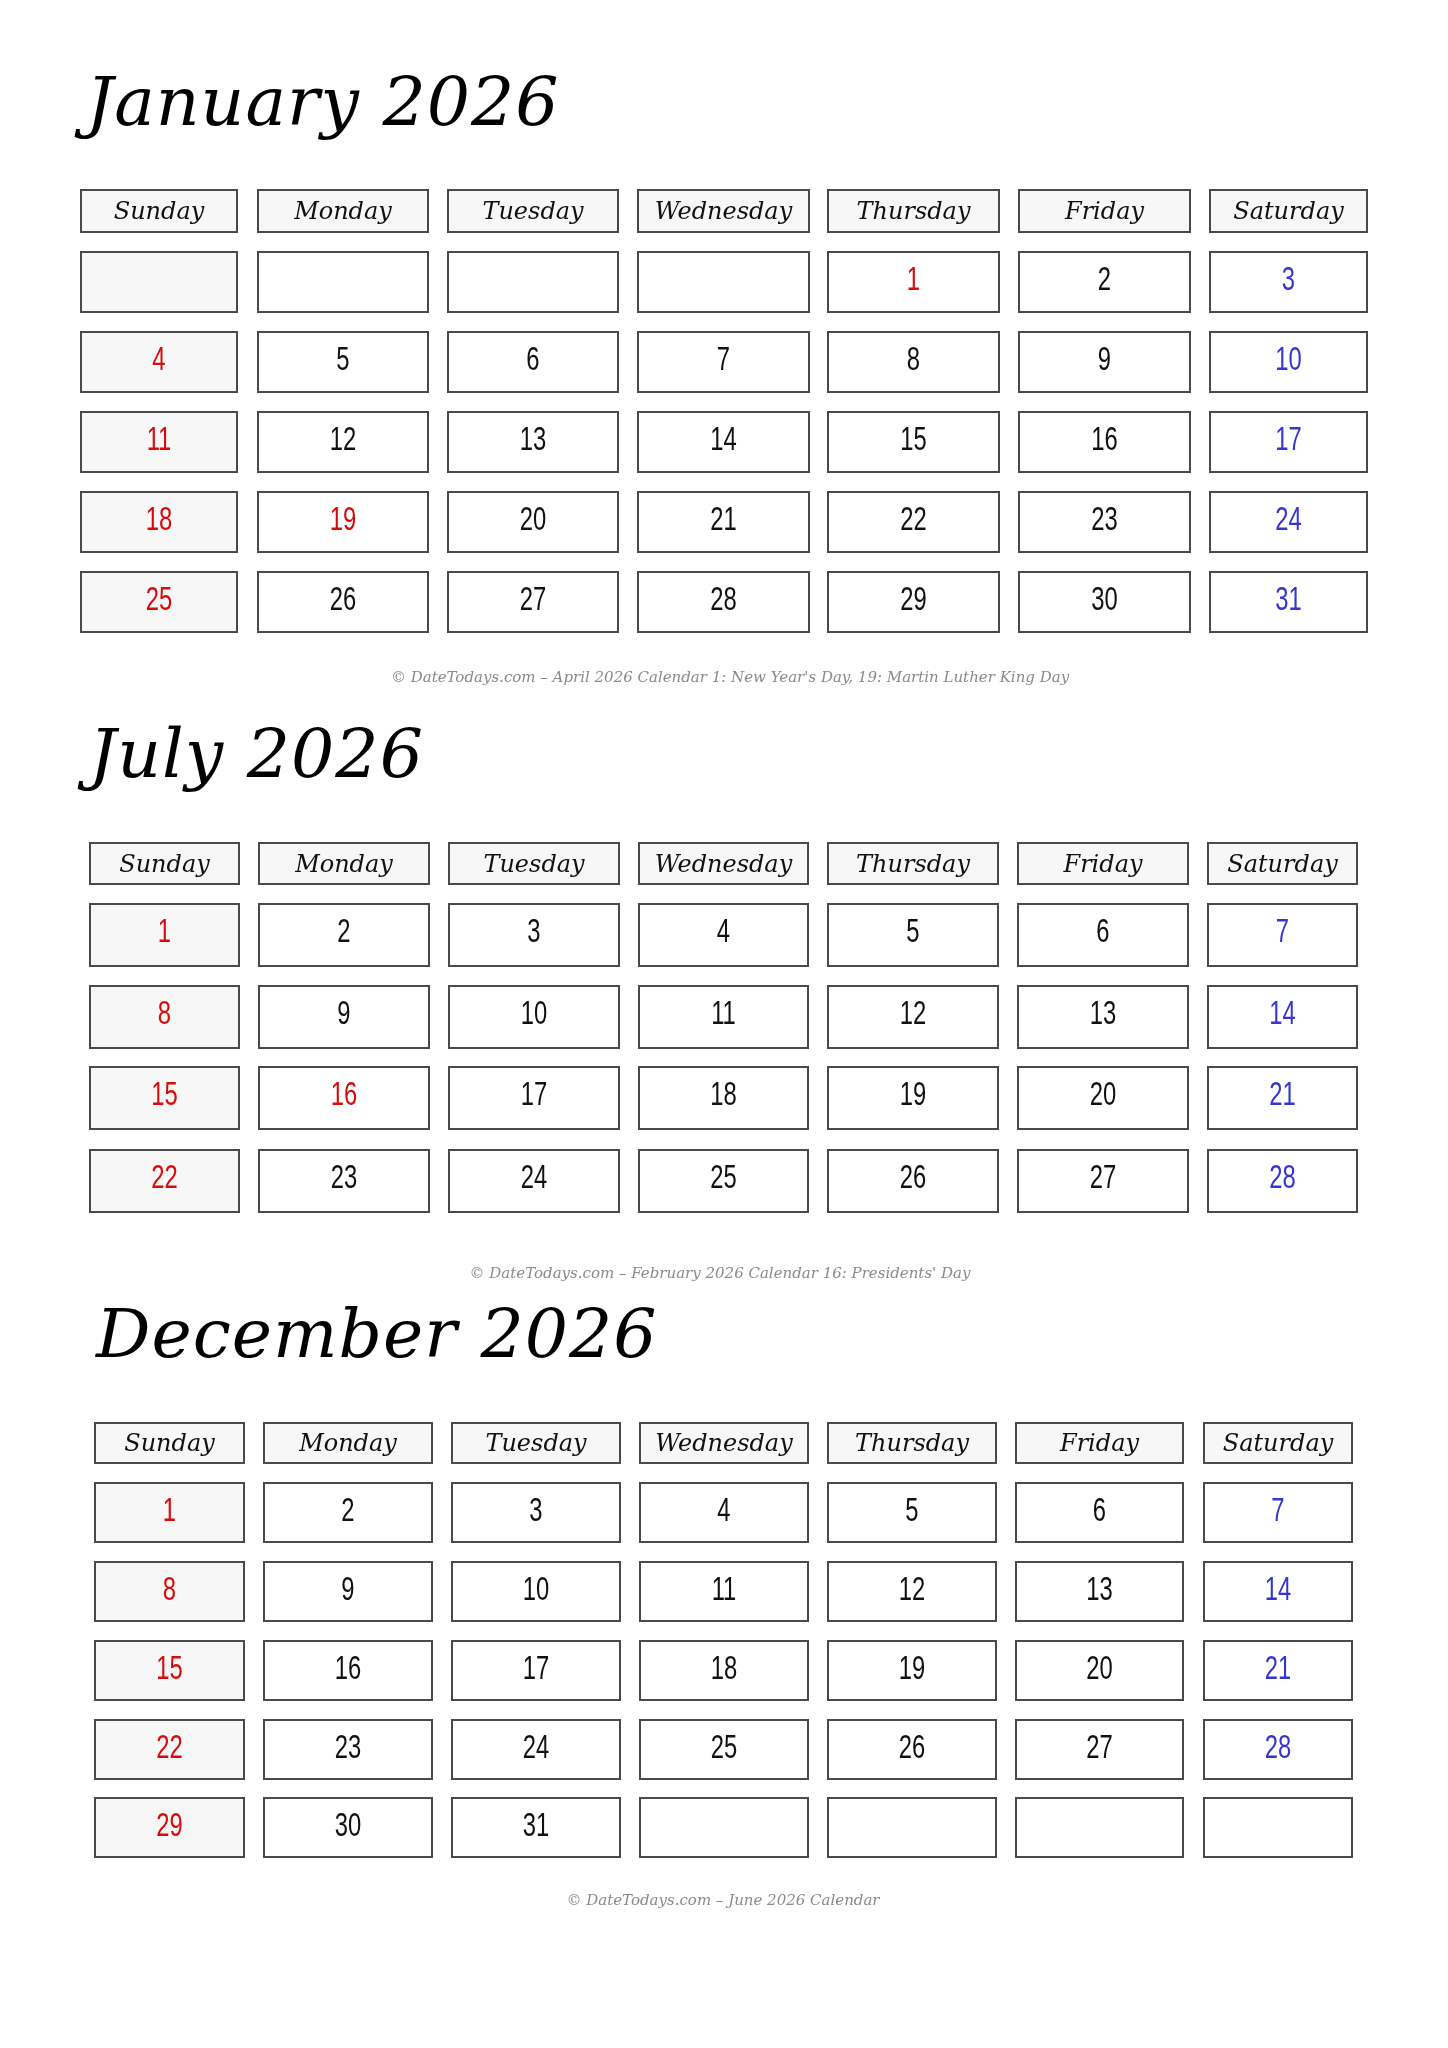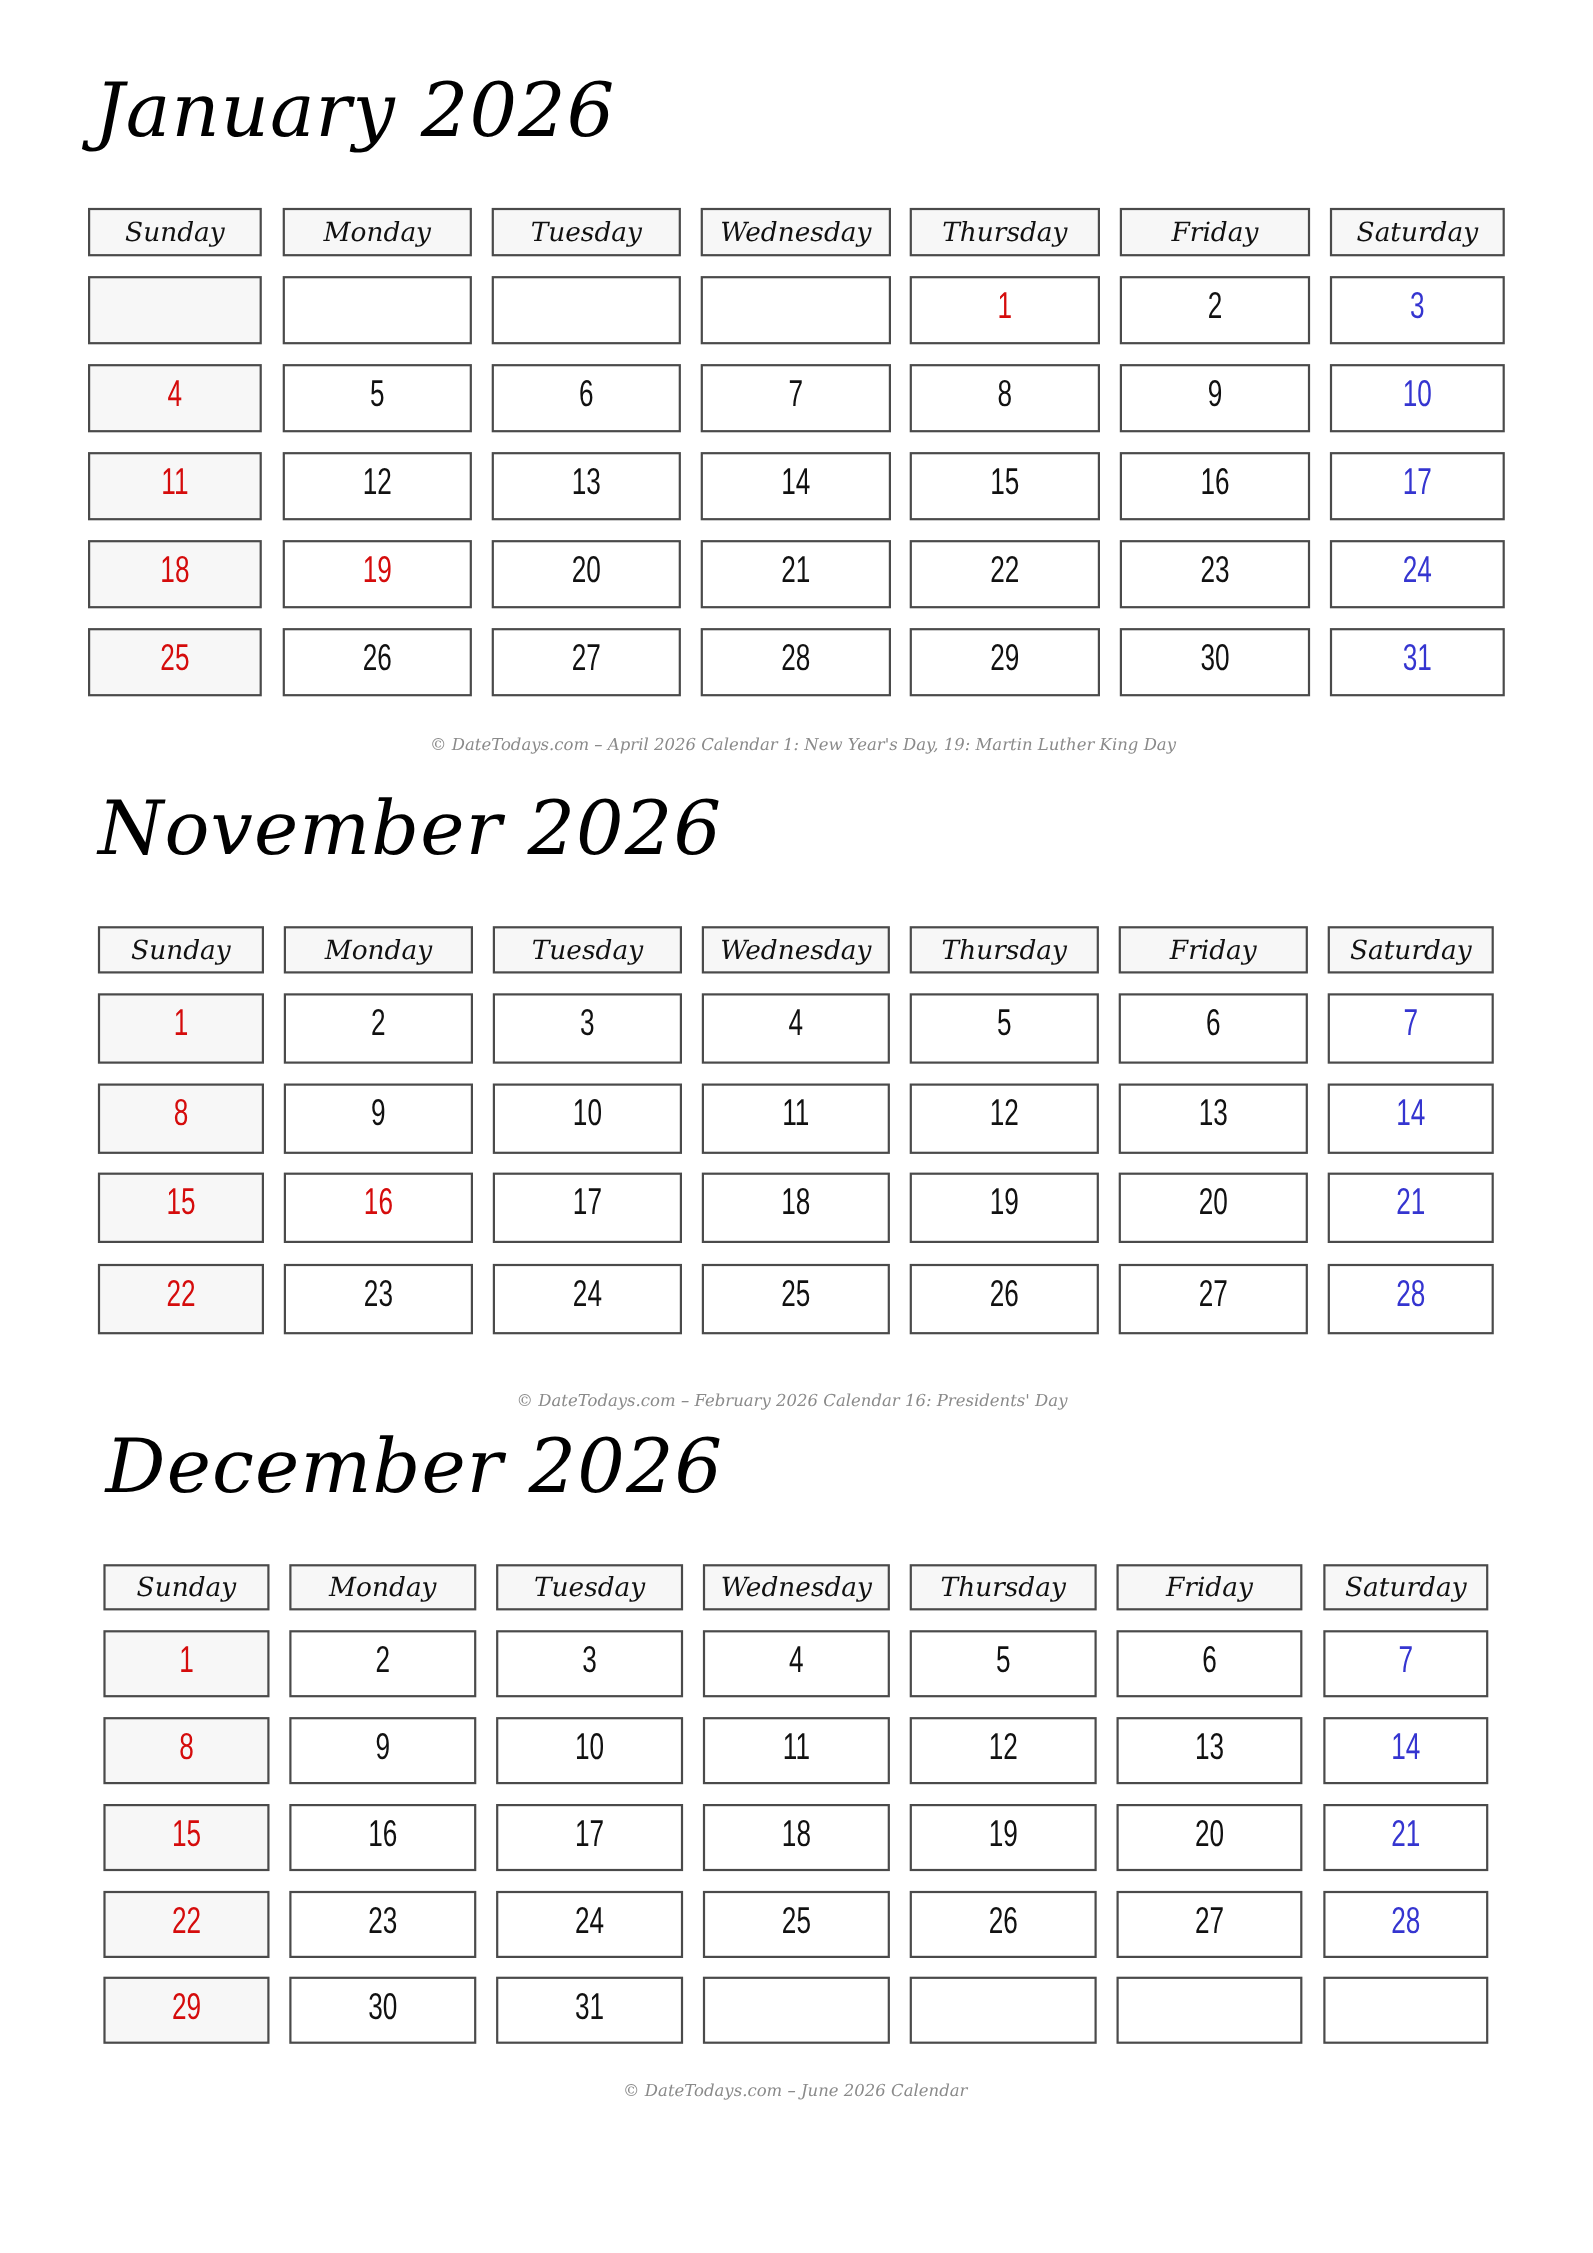--- a/index.html
+++ b/index.html
@@ -166,21 +166,21 @@
       </div>
       <div class="cell day" style="left: 1018px; width: 173px; top: 571px; height: 62px;">
         <span class="num">30</span>
       </div>
       <div class="cell day" style="left: 1209px; width: 159px; top: 571px; height: 62px;">
         <span class="num blue">31</span>
       </div>
       <div class="footer" style="left: 730px; top: 668px;">© DateTodays.com – April 2026 Calendar 1: New Year's Day, 19: Martin Luther King Day</div>
     </section>
     <section class="month">
-      <div class="title" style="left: 89px; top: 720px;">November 2026</div>
+      <div class="title" style="left: 89px; top: 720px;">July 2026</div>
       <div class="cell hdr" style="left: 89px; width: 151px; top: 842px; height: 43px;">Sunday</div>
       <div class="cell hdr" style="left: 258px; width: 172px; top: 842px; height: 43px;">Monday</div>
       <div class="cell hdr" style="left: 448px; width: 172px; top: 842px; height: 43px;">Tuesday</div>
       <div class="cell hdr" style="left: 638px; width: 171px; top: 842px; height: 43px;">Wednesday</div>
       <div class="cell hdr" style="left: 827px; width: 172px; top: 842px; height: 43px;">Thursday</div>
       <div class="cell hdr" style="left: 1017px; width: 172px; top: 842px; height: 43px;">Friday</div>
       <div class="cell hdr" style="left: 1207px; width: 151px; top: 842px; height: 43px;">Saturday</div>
       <div class="cell day sun" style="left: 89px; width: 151px; top: 903px; height: 64px;">
         <span class="num red">1</span>
       </div>

